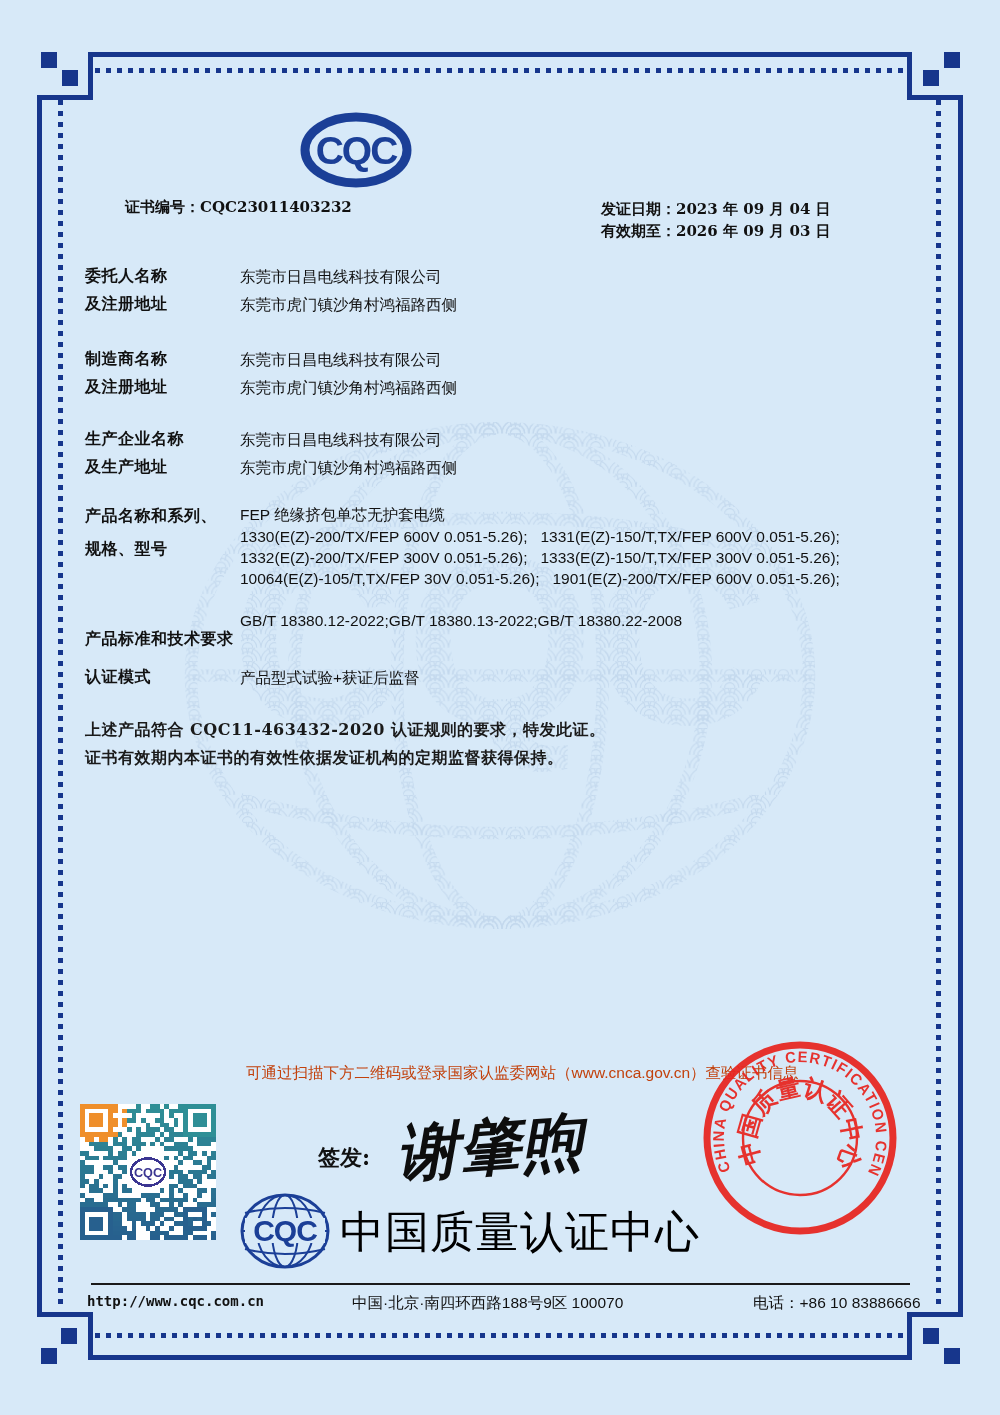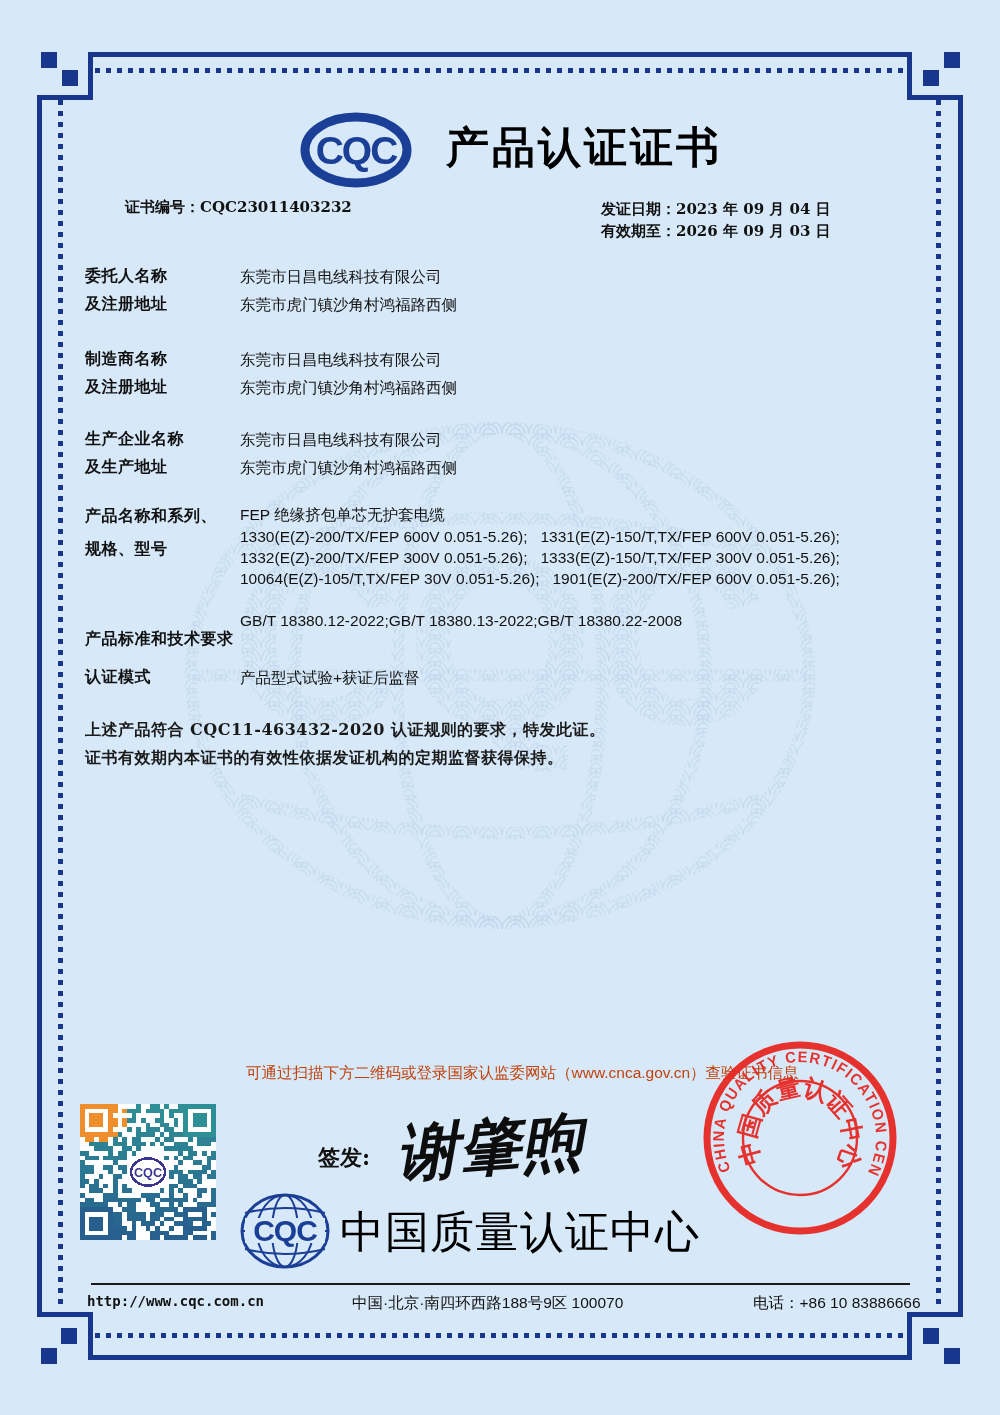--- a/index.html
+++ b/index.html
@@ -102,21 +102,20 @@
       <path d="M 12 248 Q 310 248 608 248" fill="none" stroke="url(#sg)" stroke-width="12"></path>
       <path d="M 58 368 Q 310 434 562 368" fill="none" stroke="url(#sg)" stroke-width="12"></path>
       <text x="310" y="295" text-anchor="middle" font-size="235" font-weight="bold" font-family="Liberation Sans, sans-serif" fill="url(#sg)">CQC</text>
     </g>
   </svg>
 
   <svg class="logo-top" width="114" height="78" viewBox="0 0 114 78">
     <ellipse cx="57" cy="39" rx="51" ry="33" fill="none" stroke="#1b3f97" stroke-width="9"></ellipse>
     <text x="57" y="53" text-anchor="middle" font-size="39" font-weight="bold" letter-spacing="-2" font-family="Liberation Sans, sans-serif" fill="#1b3f97">CQC</text>
   </svg>
-  <div class="title">产品认证证书</div>
 
   <div class="certno serifb">
     <span>证书编号：</span><span>CQC23011403232</span>
   </div>
   <div class="dates serifb">
     <div><span>发证日期：</span><span>2023 年 09 月 04 日</span></div>
     <div><span>有效期至：</span><span>2026 年 09 月 03 日</span></div>
   </div>
 
   <div class="flabel" style="top:266px;">委托人名称</div>

